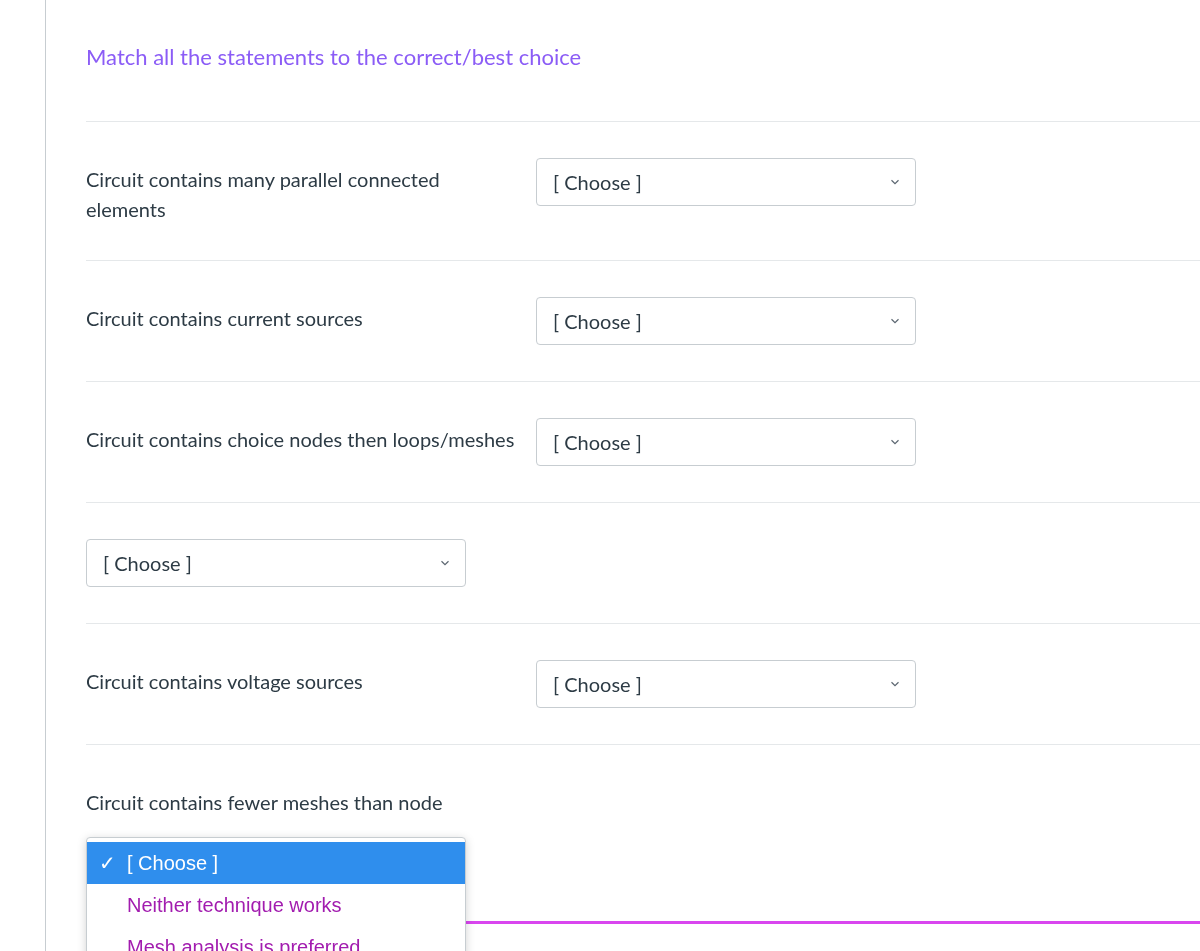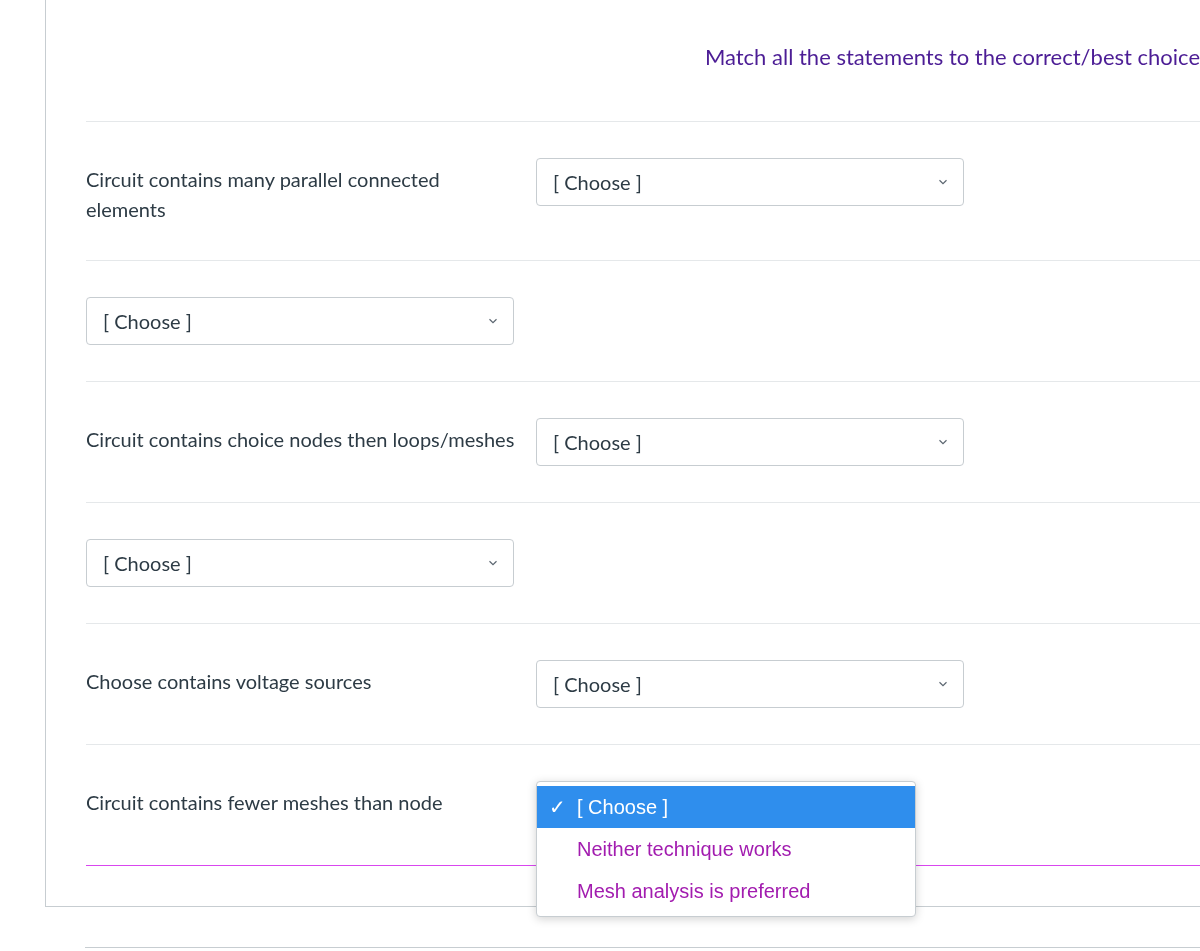--- a/index.html
+++ b/index.html
@@ -15,43 +15,43 @@
     border-left: 1px solid #c7cdd1;
     margin-left: 45px;
     margin-top: 0;
     padding-top: 0;
   }
   .inner {
     padding: 40px 0 40px 40px;
   }
   .prompt {
     font-size: 22px;
-    color: #4c1d95;
+    color: #8b5cf6;
     margin-bottom: 48px;
-    text-align: right;
   }
   .row {
     display: flex;
     align-items: flex-start;
     border-top: 1px solid #e5e8ea;
     padding: 36px 0;
     gap: 20px;
   }
   .row:last-of-type {
-    border-bottom: 1px solid #d946ef;
+    border-bottom: 3px solid #d946ef;
+    flex-direction: column;
   }
   .statement {
     width: 430px;
     font-size: 20px;
     color: #2d3b45;
     padding-top: 6px;
   }
   .select-wrap {
     position: relative;
-    width: 428px;
+    width: 380px;
   }
   .select-box {
     width: 100%;
     height: 48px;
     border: 1px solid #c7cdd1;
     border-radius: 4px;
     background: #fff;
     padding: 0 40px 0 16px;
     font-size: 20px;
     color: #2d3b45;
@@ -125,20 +125,21 @@
         </div>
         <span class="chevron">
           <svg width="14" height="14" viewBox="0 0 24 24" fill="none" stroke="#5b6670" stroke-width="2">
               <polyline points="6 9 12 15 18 9"></polyline>
             </svg>
         </span>
       </div>
     </div>
 
     <div class="row">
+      <div class="statement">Circuit contains current sources</div>
       <div class="select-wrap">
         <div class="select-box">
           <span>[ Choose ]</span>
         </div>
         <span class="chevron">
           <svg width="14" height="14" viewBox="0 0 24 24" fill="none" stroke="#5b6670" stroke-width="2">
               <polyline points="6 9 12 15 18 9"></polyline>
             </svg>
         </span>
       </div>
@@ -165,21 +166,21 @@
         </div>
         <span class="chevron">
           <svg width="14" height="14" viewBox="0 0 24 24" fill="none" stroke="#5b6670" stroke-width="2">
               <polyline points="6 9 12 15 18 9"></polyline>
             </svg>
         </span>
       </div>
     </div>
 
     <div class="row">
-      <div class="statement">Choose contains voltage sources</div>
+      <div class="statement">Circuit contains voltage sources</div>
       <div class="select-wrap">
         <div class="select-box">
           <span>[ Choose ]</span>
         </div>
         <span class="chevron">
           <svg width="14" height="14" viewBox="0 0 24 24" fill="none" stroke="#5b6670" stroke-width="2">
               <polyline points="6 9 12 15 18 9"></polyline>
             </svg>
         </span>
       </div>

